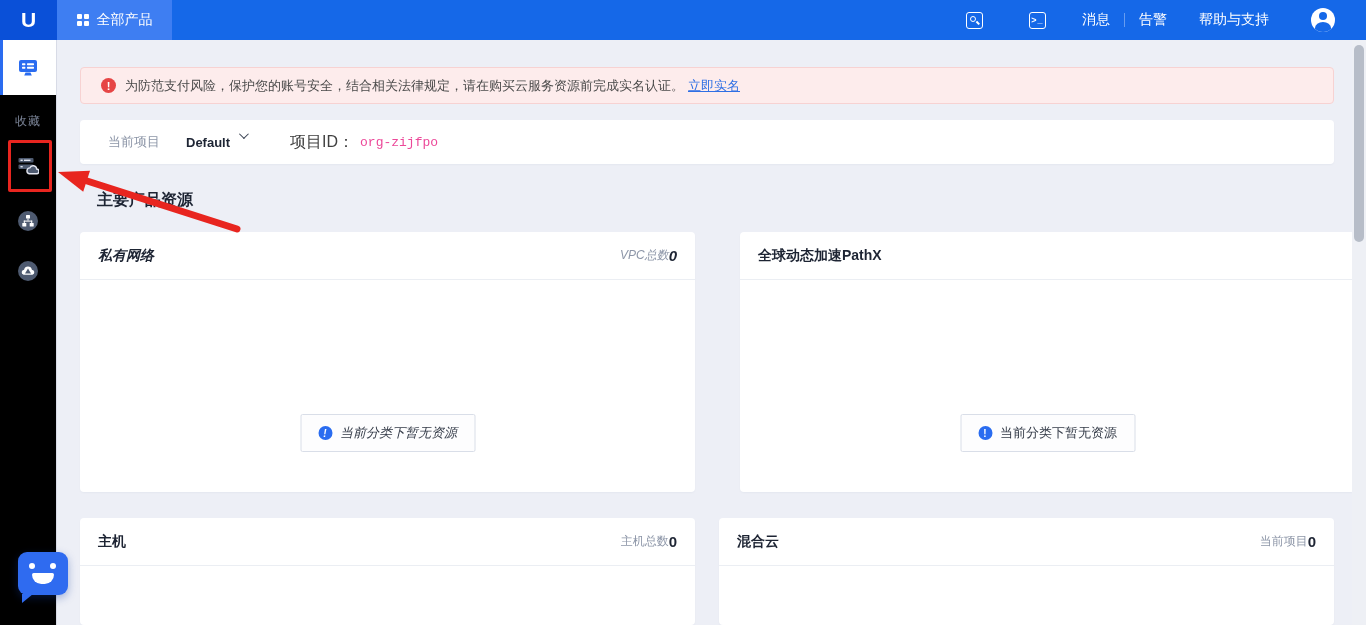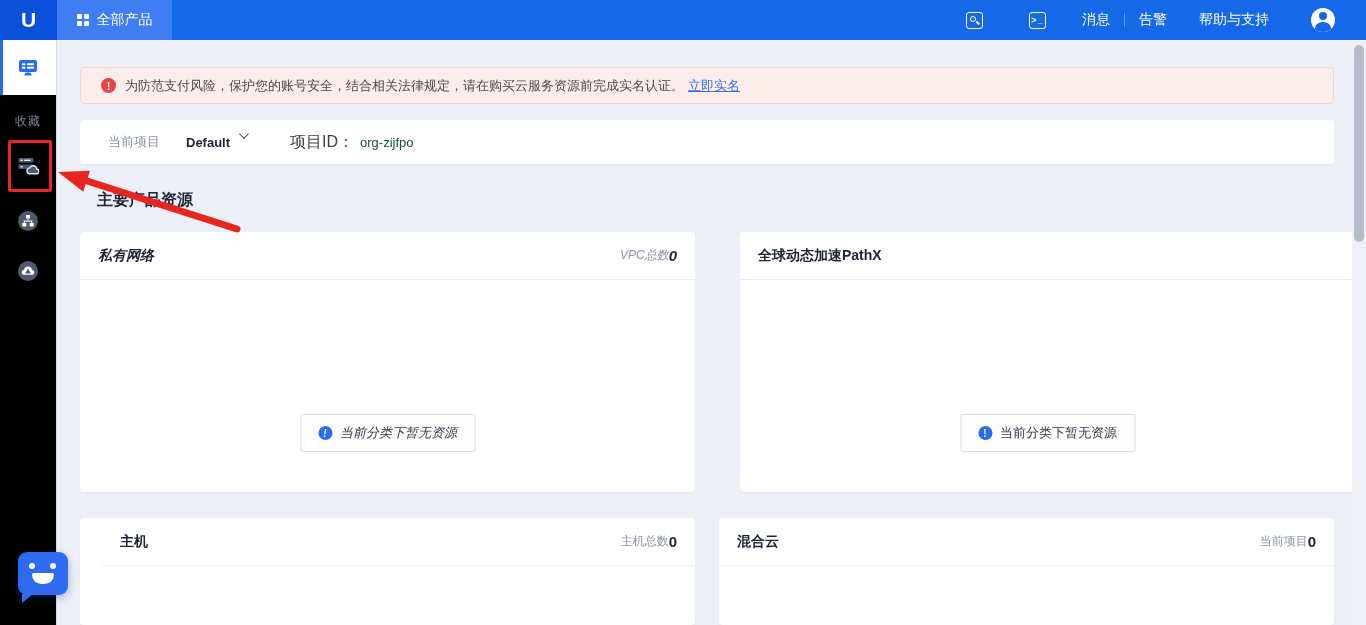--- a/index.html
+++ b/index.html
@@ -76,30 +76,30 @@
   .project-bar { position:absolute; left:80px; top:120px; width:1254px; height:44px;
     background:#fff; border-radius:4px; display:flex; align-items:center;
     padding:0 28px; box-shadow:0 1px 2px rgba(30,40,80,.04); z-index:5; }
   .pb-label { font-size:13px; color:#8d96a8; }
   .pb-project { display:flex; margin-left:26px; cursor:pointer; }
   .pb-name { font-size:13px; font-weight:bold; color:#1d2433; }
   .chevron { width:7px; height:7px; border-right:1.6px solid #3a4353;
     border-bottom:1.6px solid #3a4353; transform:rotate(45deg) translateY(-2px);
     margin-left:9px; margin-top:-3px; }
   .pb-id-label { font-size:16px; color:#404040; margin-left:44px; }
-  .pb-id { font-size:13px; color:#14532d; margin-left:6px; }
+  .pb-id { font-size:13px; color:#ec4899; margin-left:6px;font-family:Liberation Mono, monospace; }
 
   .section-title { position:absolute; left:97px; top:190px; font-size:16px;
     font-weight:bold; color:#1d2433; z-index:5; }
 
   .card { position:absolute; background:#fff; border-radius:4px;
     box-shadow:0 1px 2px rgba(30,40,80,.04); overflow:hidden; z-index:5; }
   .card-1 { left:80px;  top:232px; width:615px; height:260px;font-style:italic; }
   .card-2 { left:740px; top:232px; width:615px; height:260px; }
-  .card-3 { left:80px;  top:518px; width:615px; height:107px;padding-left:22px; }
+  .card-3 { left:80px;  top:518px; width:615px; height:107px; }
   .card-4 { left:719px; top:518px; width:615px; height:107px; }
   .card-header { height:48px; border-bottom:1px solid #ebeef3; display:flex;
     align-items:center; padding:0 18px; }
   .card-title { font-size:14px; font-weight:bold; color:#1d2433; }
   .card-count { margin-left:auto; display:flex; align-items:center; }
   .count-label { font-size:12px; color:#8d96a8; }
   .count-value { font-size:15px; font-weight:bold; color:#1d2433; }
   .card-body { position:relative; height:212px; }
   .empty-box { position:absolute; left:50%; top:134px; transform:translateX(-50%);
     height:38px; padding:0 17px; background:#fdfdfe; border:1px solid #d9dee8;

